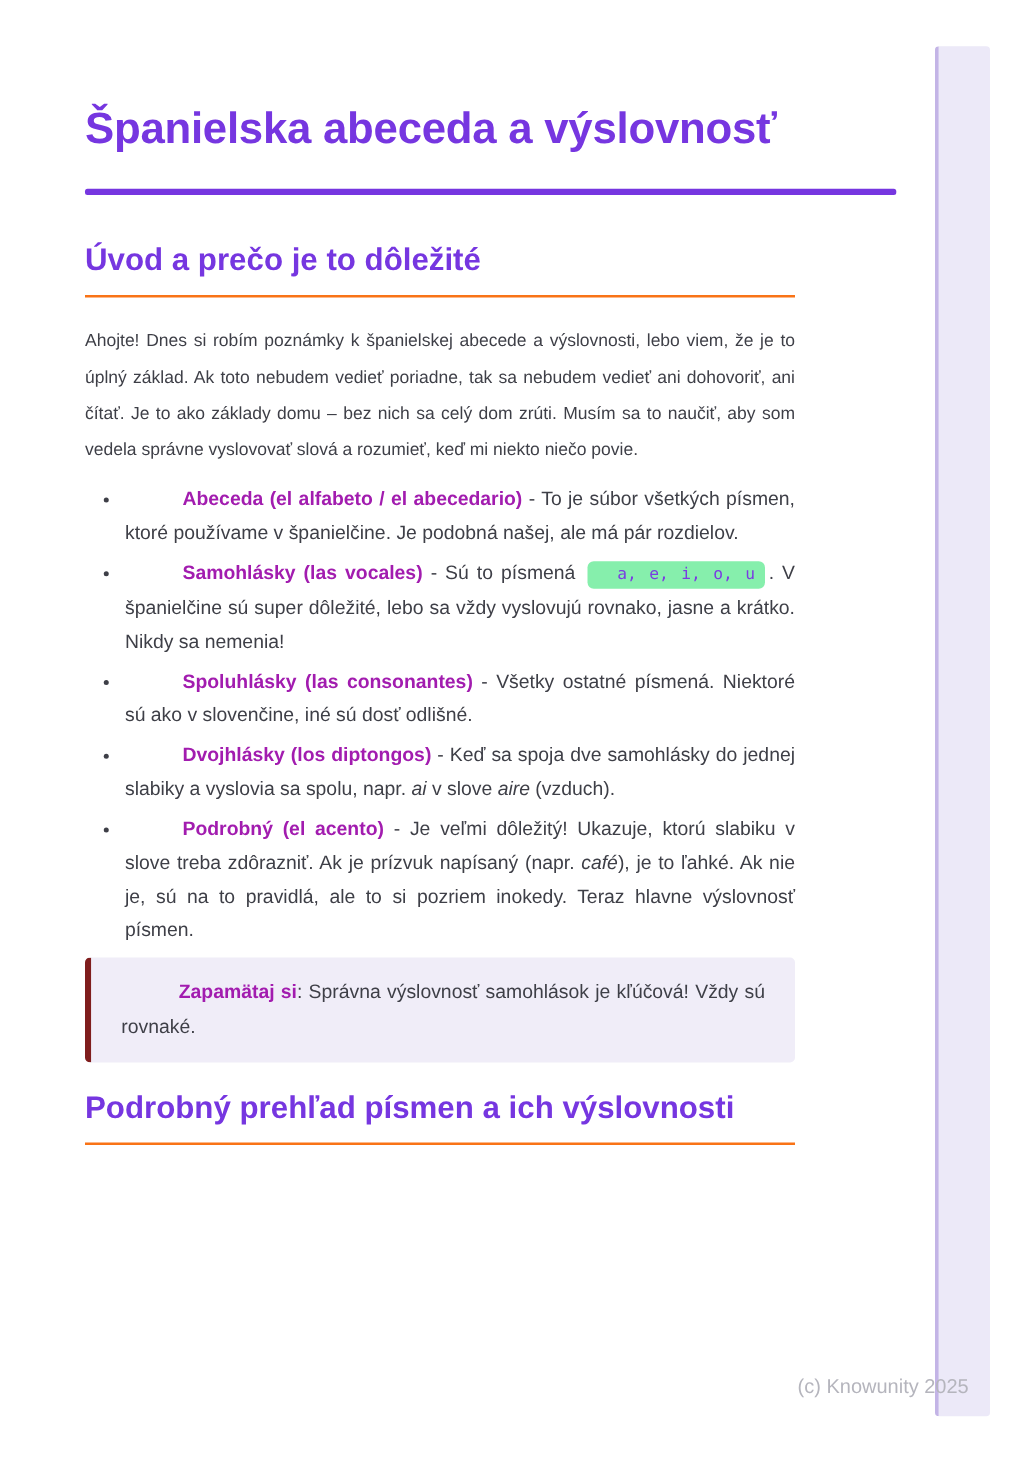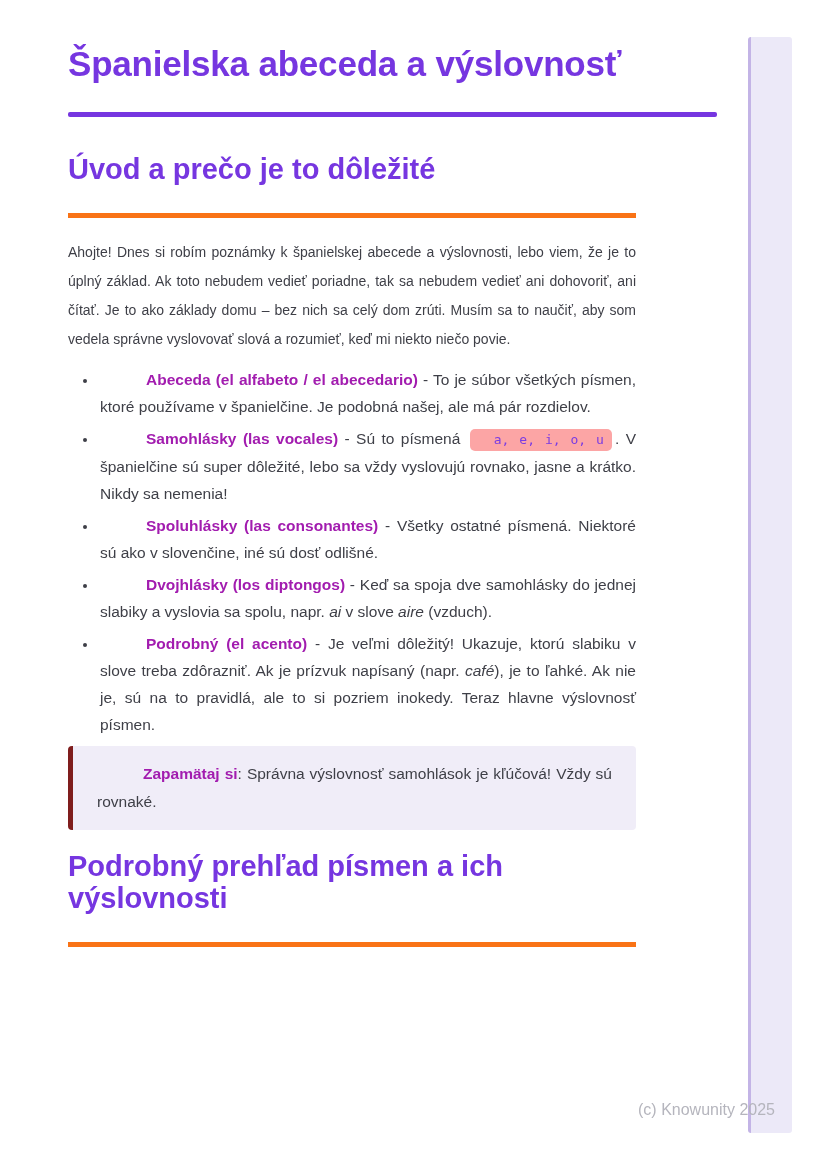--- a/index.html
+++ b/index.html
@@ -18,42 +18,42 @@
     background: #ece9f8;
     border-left: 3px solid #c3b4e6;
     border-radius: 3px;
   }
   .content {
     position: absolute;
     left: 68px; top: 0;
     width: 568px;
   }
   h1.doc-title {
-    margin-top: 41px;
+    margin-top: 80px;
     font-size: 35px;
     line-height: 46px;
     font-weight: bold;
     color: #7636e0;
     letter-spacing: -0.2px;
   }
   .title-rule {
     width: 649px;
     height: 5px;
     margin-top: 25px;
     background: #7636e0;
     border-radius: 2px;
   }
   h2.section-heading {
     margin-top: 24px;
-    font-size: 29px;
+    font-size: 25px;
     line-height: 32px;
     font-weight: bold;
     color: #7636e0;
-    padding-bottom: 28px;
-    border-bottom: 5px solid #f97316;
+    padding-bottom: 12px;
+    border-bottom: 2px solid #f97316;
   }
   h2.after-rule { margin-top: 36px; }
   p.body-paragraph {
     margin-top: 20px;
     font-size: 14px;
     line-height: 29px;
     text-align: justify;
   }
   ul.key-list {
     margin-top: 12px;
@@ -66,21 +66,21 @@
     margin-bottom: 5px;
     padding-left: 2px;
   }
   ul.key-list li::marker { color: #3e3f47; font-size: 14px; }
   strong { font-weight: bold; color: #a21caf; margin-left: 46px; }
   em { font-style: italic; }
   code.chip {
     font-family: "DejaVu Sans Mono", monospace;
     font-size: 13px;
     color: #7a3ce2;
-    background: #fca5a5;
+    background: #86efac;
     border-radius: 5px;
     padding: 3px 8px 4px 24px;
     margin: 0 3px;
     white-space: nowrap;
   }
   .callout {
     margin-top: 8px;
     width: 568px;
     background: #f0edf8;
     border-left: 5px solid #7f1d1d;

